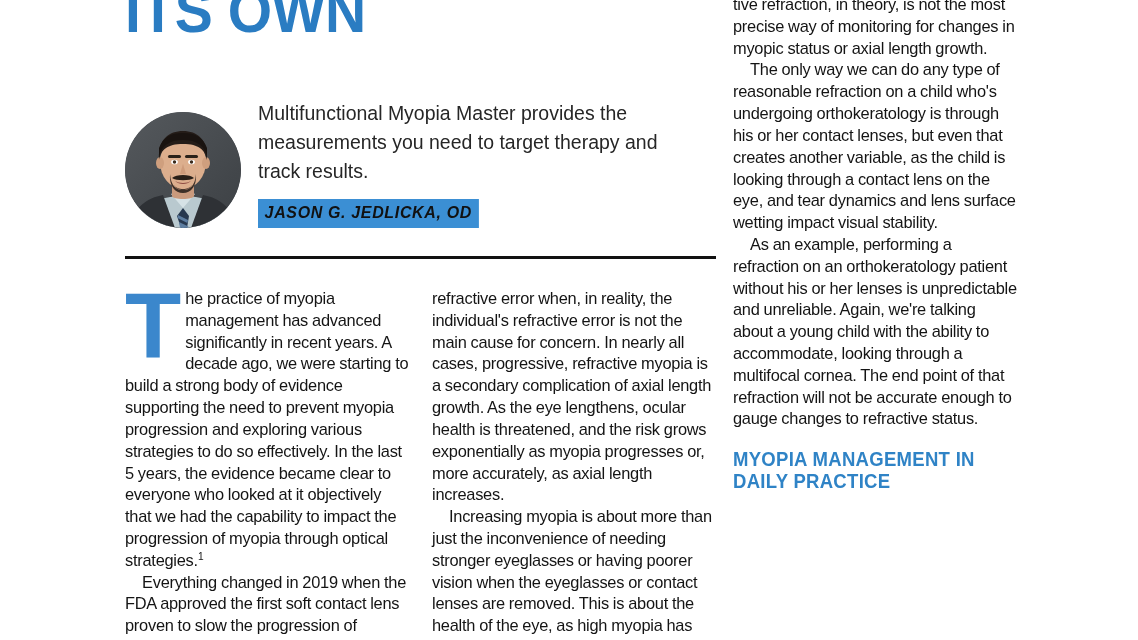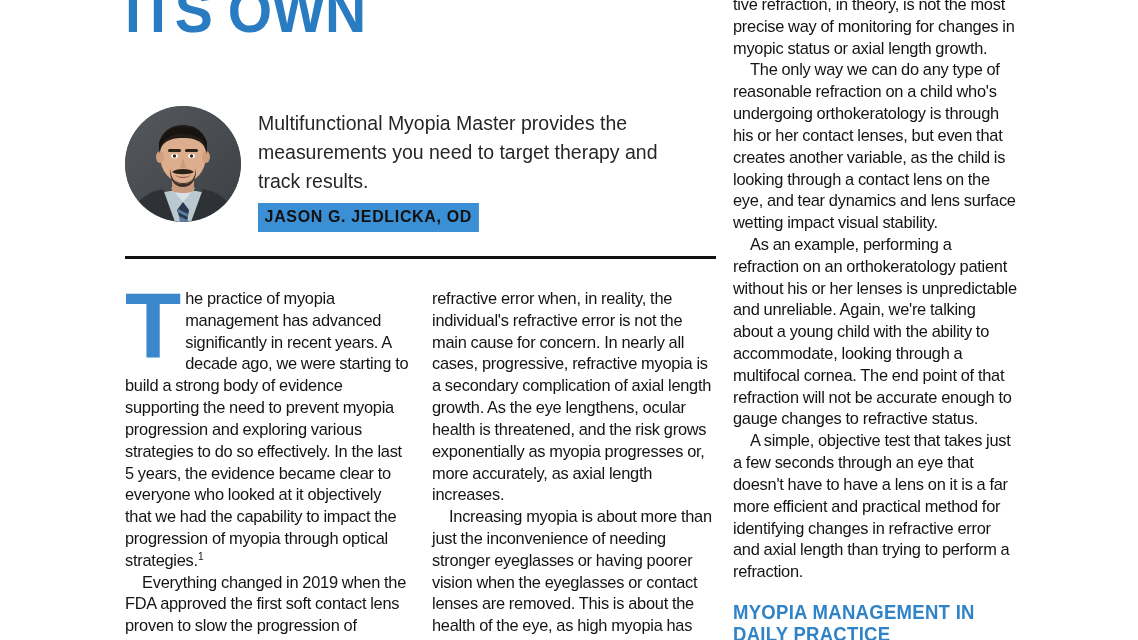--- a/index.html
+++ b/index.html
@@ -45,24 +45,24 @@
     transform-origin: left top;
     white-space: nowrap;
     position: relative;
     top: -16px;
   }
 
   
   .deck-row {
     position: absolute;
     left: 0;
-    top: 96px;
+    top: 86px;
     width: 592px;
     display: flex;
-    align-items: center;
+    align-items: flex-end;
   }
 
   .avatar {
     width: 116px;
     height: 116px;
     border-radius: 50%;
     flex: 0 0 116px;
     overflow: hidden;
     position: relative;
     background: #4a4f54;
@@ -79,21 +79,21 @@
     font-family: "Liberation Sans Narrow", "Liberation Sans", sans-serif;
     font-weight: 400;
     font-size: 20.5px;
     line-height: 1.42;
     color: #262626;
     margin: 0;
     transform: scaleX(0.95);
     transform-origin: left top;
   }
 
-  .byline-wrap { margin-top: 8px; }
+  .byline-wrap { margin-top: 14px; font-style: italic; }
 
   .byline {
     display: inline-block;
     background: #3b8fd4;
     color: #111111;
     font-family: "Liberation Sans Narrow", "Liberation Sans", sans-serif;
     font-weight: 700;
     font-size: 17px;
     letter-spacing: 0.7px;
     line-height: 1.25;
@@ -247,17 +247,16 @@
 
   <div class="col" id="col2">
     <p>refractive error when, in reality, the individual's refractive error is not the main cause for concern. In nearly all cases, progressive, refractive myopia is a secondary complication of axial length growth. As the eye lengthens, ocular health is threatened, and the risk grows exponentially as myopia progresses or, more accurately, as axial length increases.</p>
     <p>Increasing myopia is about more than just the inconvenience of needing stronger eyeglasses or having poorer vision when the eyeglasses or contact lenses are removed. This is about the health of the eye, as high myopia has been associated with</p>
   </div>
 
   <div class="col" id="col3">
     <p>tive refraction, in theory, is not the most precise way of monitoring for changes in myopic status or axial length growth.</p>
     <p>The only way we can do any type of reasonable refraction on a child who's undergoing orthokeratology is through his or her contact lenses, but even that creates another variable, as the child is looking through a contact lens on the eye, and tear dynamics and lens surface wetting impact visual stability.</p>
     <p>As an example, performing a refraction on an orthokeratology patient without his or her lenses is unpredictable and unreliable. Again, we're talking about a young child with the ability to accommodate, looking through a multifocal cornea. The end point of that refraction will not be accurate enough to gauge changes to refractive status.</p>
-    <p>A simple, objective test that takes just a few seconds through an eye that doesn't have to have a lens on it is a far more efficient and practical method for identifying changes in refractive error and axial length than trying to perform a refraction.</p>
     <h2 class="subhead">MYOPIA MANAGEMENT IN DAILY PRACTICE</h2>
   </div>
 
 </div>
 
 </body></html>

